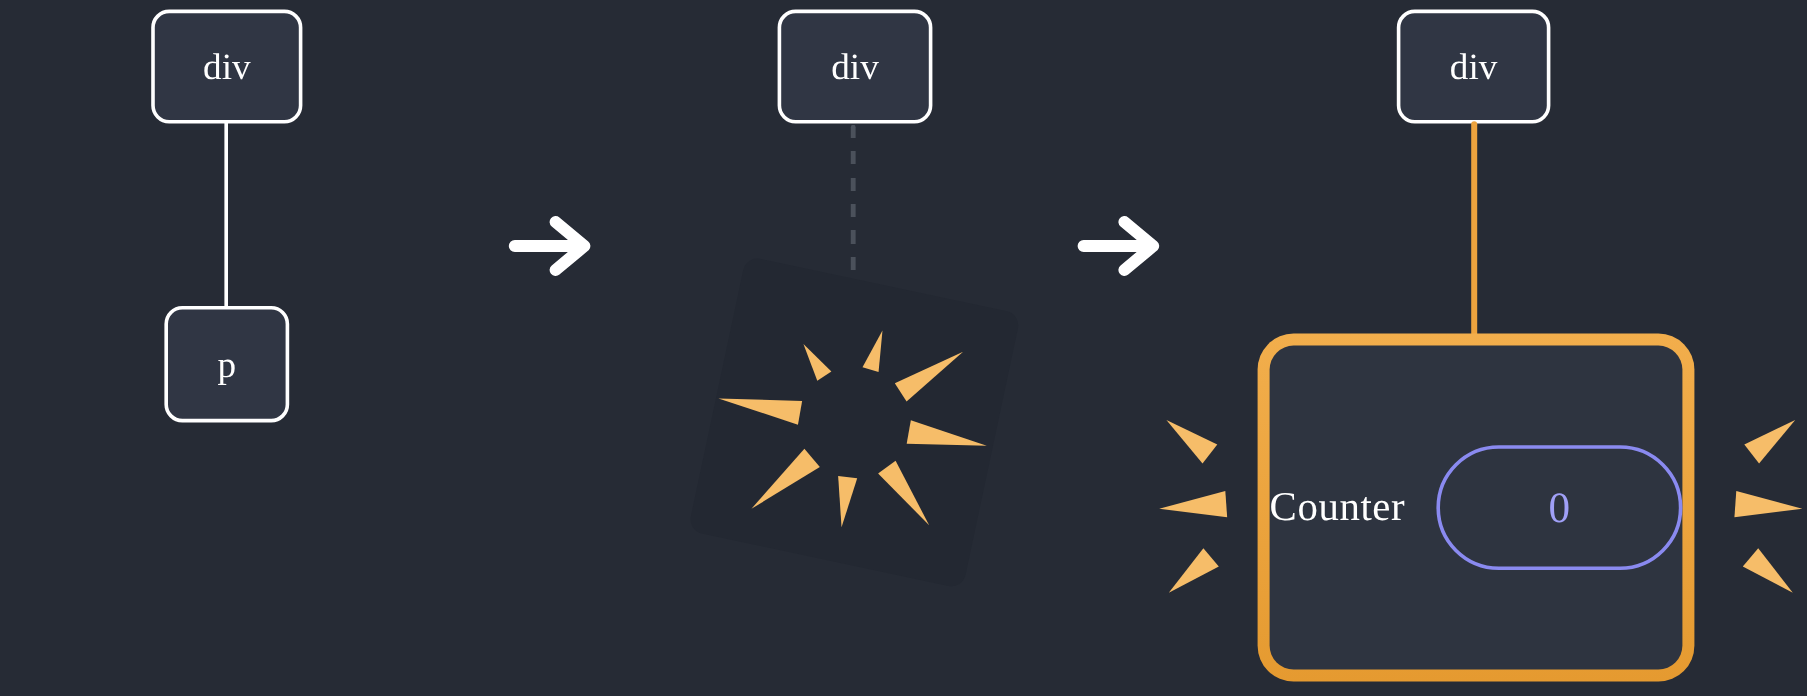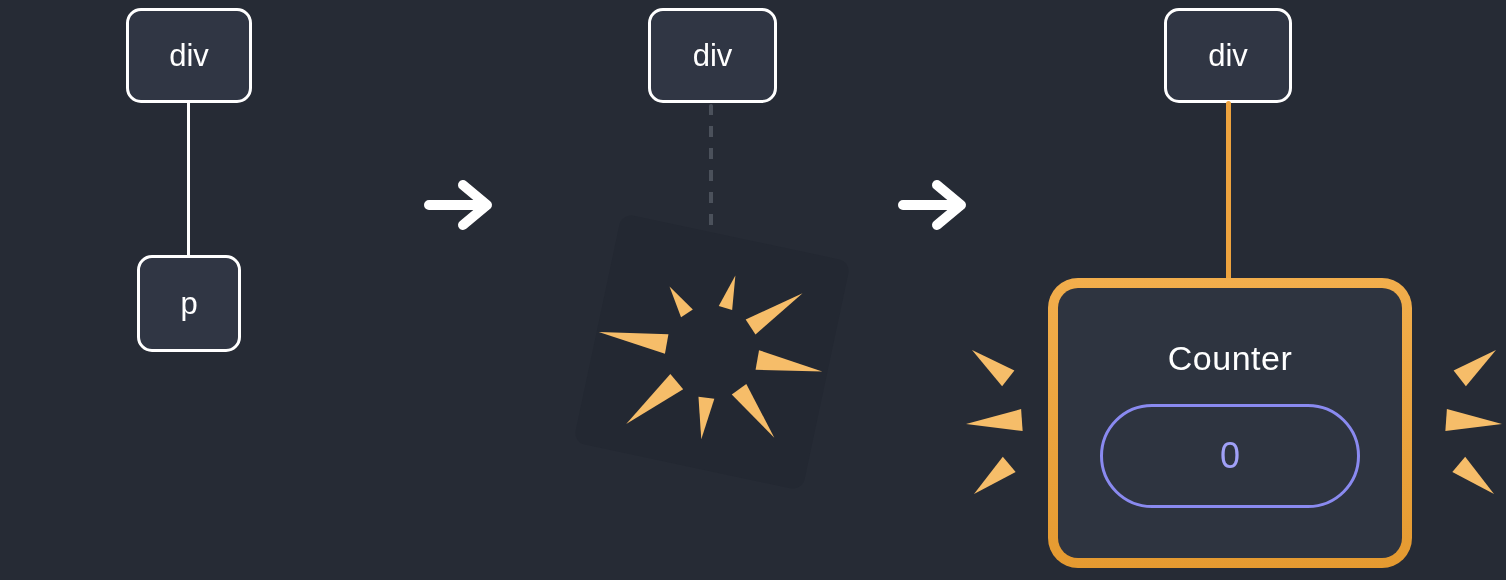--- a/index.html
+++ b/index.html
@@ -2,21 +2,21 @@
 <html style="--background: #262b35; --node-fill: #303644; --node-border: #ffffff; --text-white: #ffffff; --dashed-line: #4b515b; --accent-orange: #eda33e; --spark-orange: #f6bd69; --purple: #8a8af0; --purple-text: #a0a0f7; --poof-fill: #232832; --card-fill: #2e3440;"><head>
 <meta charset="utf-8">
 <style>
   * { box-sizing: border-box; }
   html, body { margin: 0; padding: 0; background: var(--background, #262b35); }
   .canvas {
     position: relative;
     width: 1506px;
     height: 580px;
     background: var(--background, #262b35);
-    font-family: Liberation Sans, sans-serif;
+    font-family: Liberation Serif, serif;
     overflow: hidden;
   }
   .node {
     position: absolute;
     display: flex;
     align-items: center;
     justify-content: center;
     background: var(--node-fill, #303644);
     border: 3px solid var(--node-border, #ffffff);
     border-radius: 15px;
@@ -46,21 +46,21 @@
     width: 364px; height: 290px;
     padding: 10px;
     border-radius: 30px;
     background: linear-gradient(180deg, #f2ae4c, #e59a30);
   }
   .counter-inner {
     width: 100%; height: 100%;
     border-radius: 20px;
     background: var(--card-fill, #2e3440);
     display: flex;
-    flex-direction: column;
+    flex-direction: row;
     align-items: center;
     justify-content: center;
     gap: 26px;
     color: var(--text-white, #ffffff);
   }
   .counter-title { font-size: 34px; letter-spacing: 0.5px; }
   .state-pill {
     width: 260px; height: 104px;
     border: 3px solid var(--purple, #8a8af0);
     border-radius: 56px;

